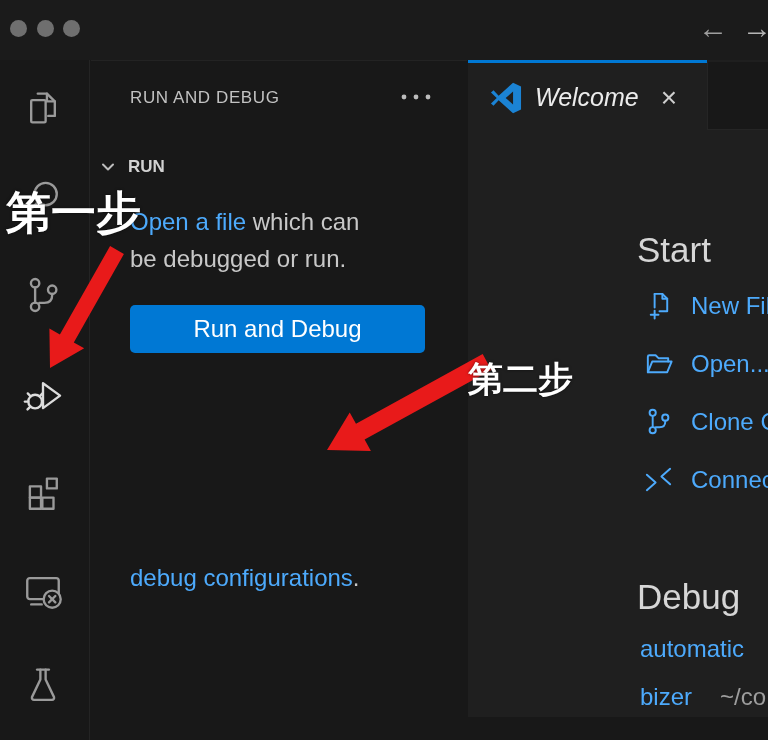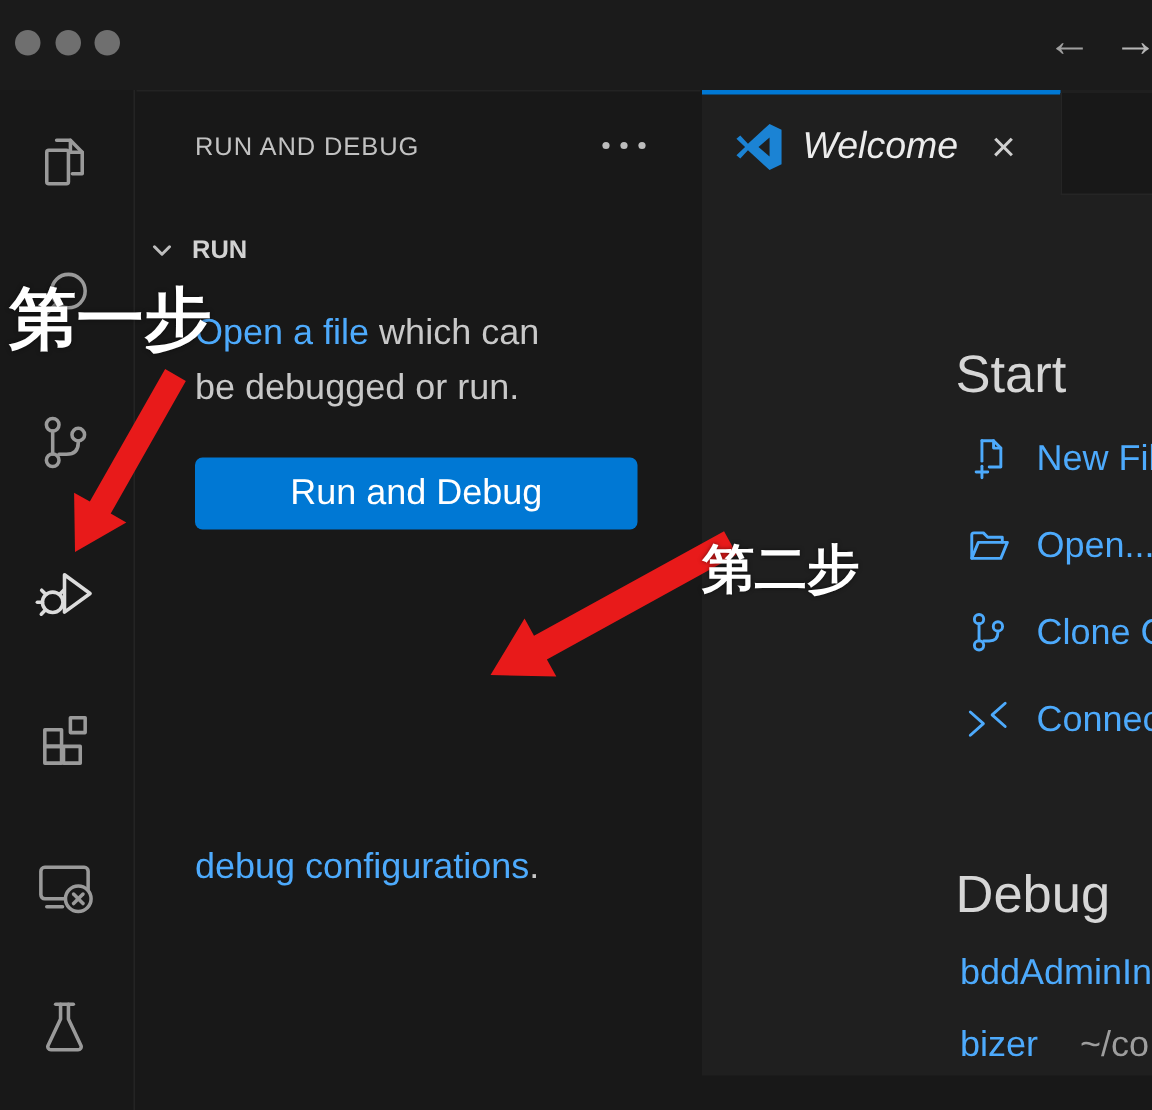--- a/index.html
+++ b/index.html
@@ -215,21 +215,21 @@
         <svg viewBox="0 0 32 32">
             <polyline points="4,27 13,19 4,11"></polyline>
             <polyline points="28,21 19,13 28,5"></polyline>
           </svg>
         <span class="lbl">Connect to...</span>
       </div>
 
       <div class="w-heading h-recent">Debug</div>
 
       <div class="recent-item r1">
-        <span class="nm">bddAdminIn</span>
+        <span class="nm">automatic</span>
         <span class="pth"></span>
       </div>
       <div class="recent-item r2">
         <span class="nm">bizer</span>
         <span class="pth">~/co</span>
       </div>
 
     </div>
   </div>
 

